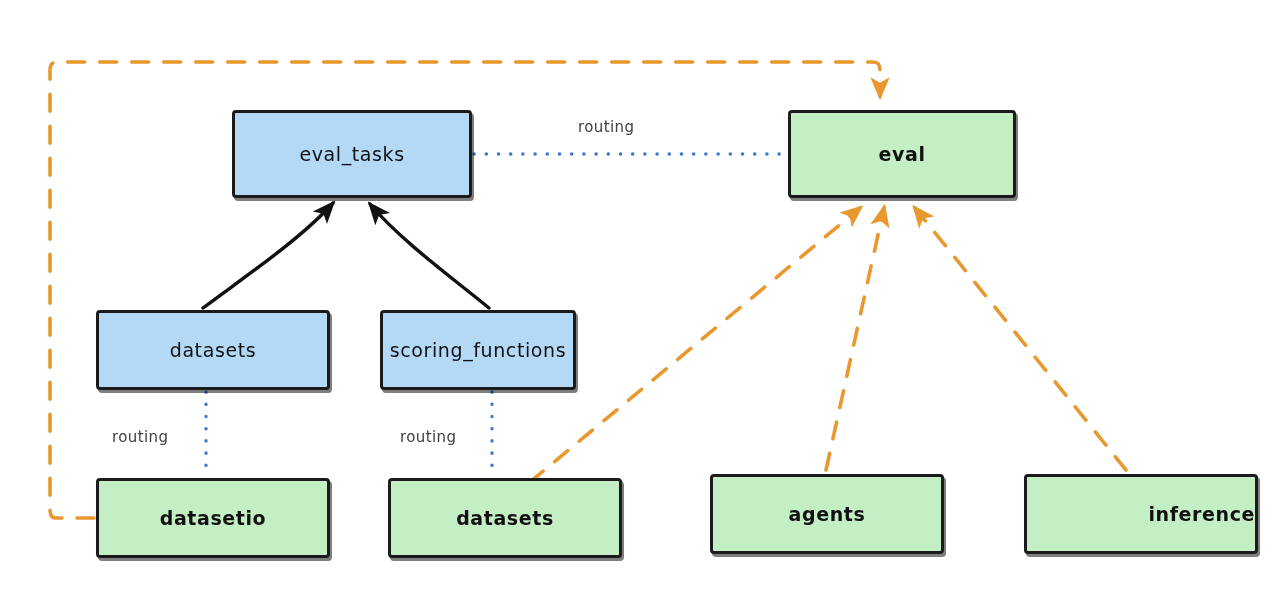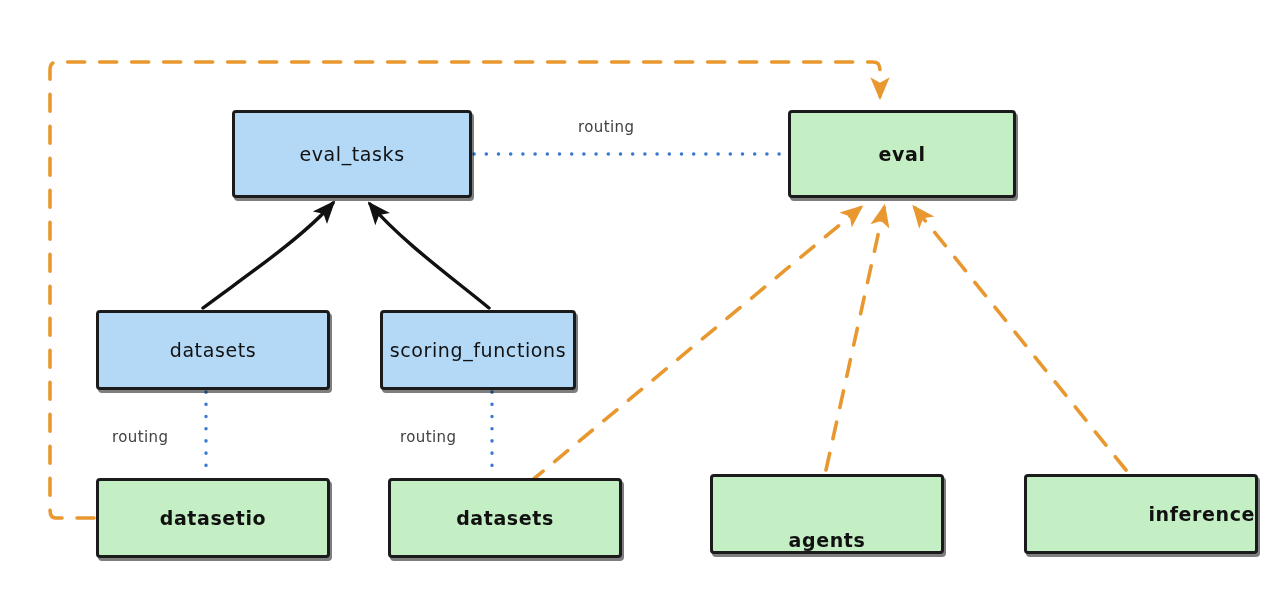--- a/index.html
+++ b/index.html
@@ -51,21 +51,21 @@
     z-index: 4;
   }
 
   
   #node-eval_tasks      { left: 232px; top: 110px;  width: 240px; height: 88px; }
   #node-eval            { left: 788px; top: 110px;  width: 228px; height: 88px; }
   #node-datasets        { left: 96px;  top: 310px;  width: 234px; height: 80px; align-items: center; }
   #node-scoring_functions { left: 380px; top: 310px; width: 196px; height: 80px; }
   #node-datasetio       { left: 96px;  top: 478px;  width: 234px; height: 80px; }
   #node-scoring         { left: 388px; top: 478px;  width: 234px; height: 80px; }
-  #node-agents          { left: 710px; top: 474px;  width: 234px; height: 80px; align-items: flex-end; }
+  #node-agents          { left: 710px; top: 474px;  width: 234px; height: 80px; }
   #node-inference       { left: 1024px;top: 474px;  width: 234px; height: 80px; justify-content: flex-end; }
 
   #label-routing-0 { left: 578px; top: 118px; }
   #label-routing-1 { left: 112px; top: 428px; }
   #label-routing-2 { left: 400px; top: 428px; }
 </style>
 </head>
 <body>
 
 <svg id="canvas" viewBox="0 0 1280 596">

